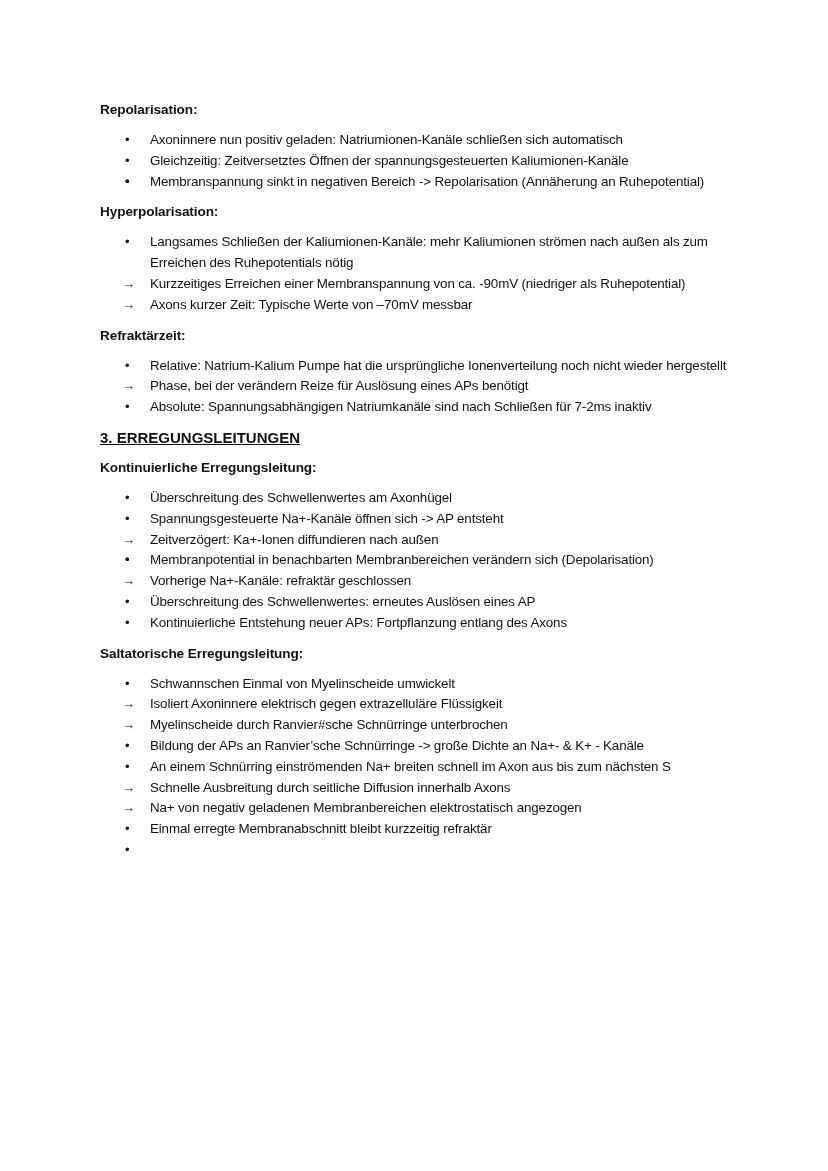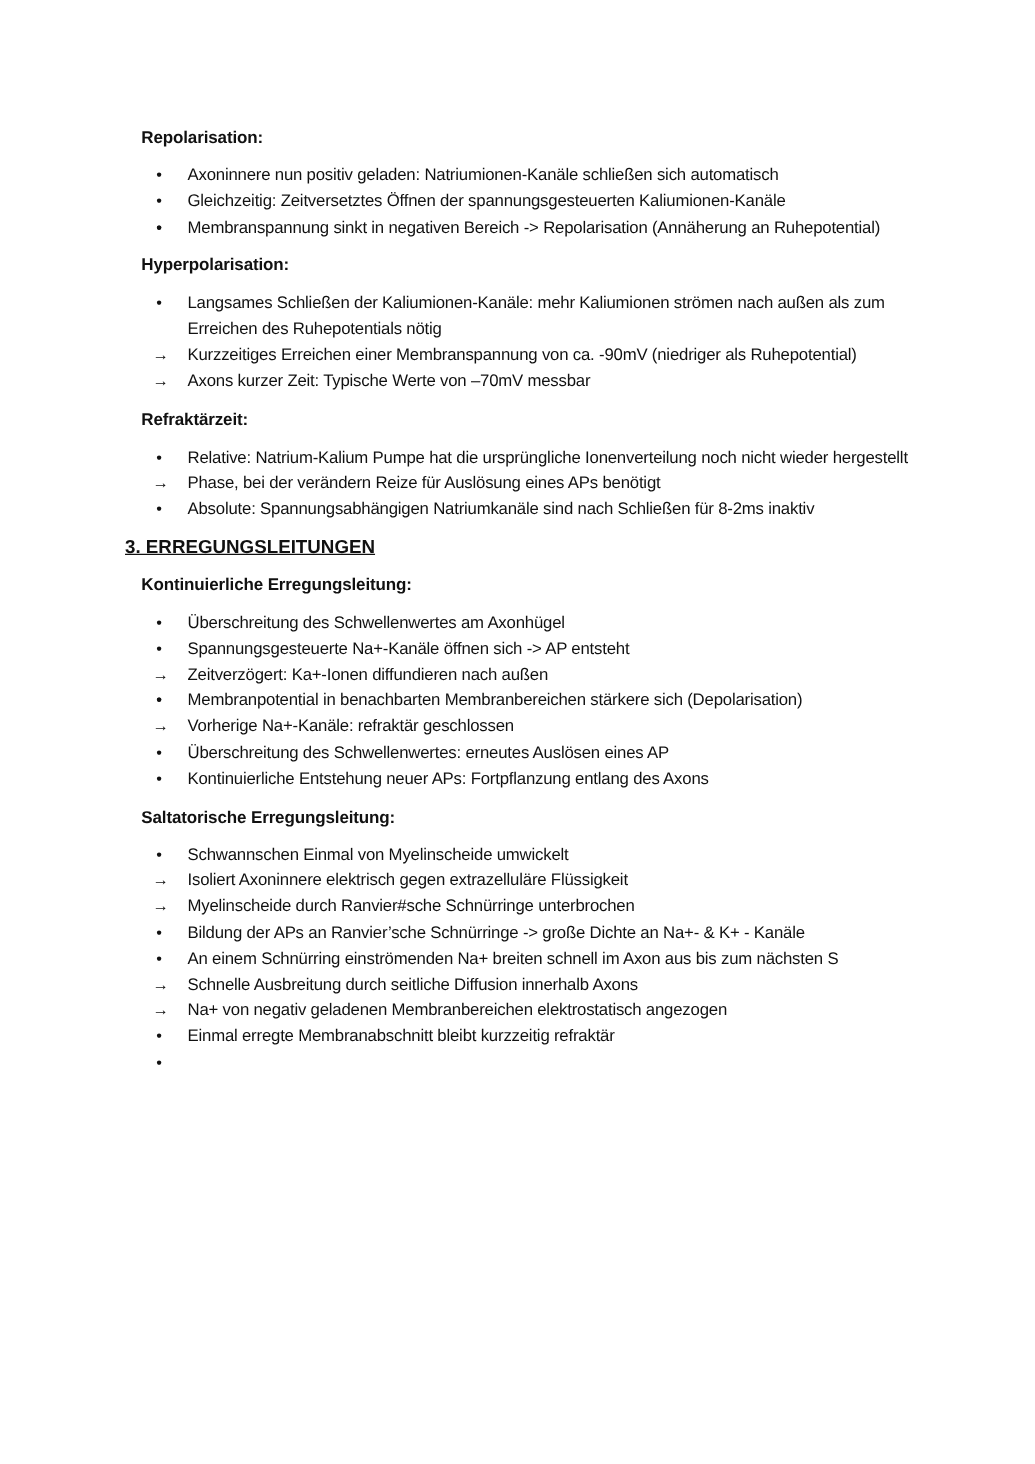--- a/index.html
+++ b/index.html
@@ -19,21 +19,21 @@
     .page {
       position: absolute;
       left: 100px;
       top: 100px;
       width: 640px;
     }
     .heading {
       font-weight: bold;
       font-size: 13.6px;
       line-height: 20px;
-      margin: 0 0 10px 13px;
+      margin: 0 0 10px 0;
       letter-spacing: -0.1px;
     }
     .section-title {
       font-weight: bold;
       text-decoration: underline;
       font-size: 15px;
       line-height: 20px;
       margin: 0 0 10px 0;
     }
     ul.items {
@@ -87,34 +87,34 @@
       <li><span class="marker arrow">→</span><span>Kurzzeitiges Erreichen einer Membranspannung von ca. -90mV (niedriger als Ruhepotential)</span></li>
       <li><span class="marker arrow">→</span><span>Axons kurzer Zeit: Typische Werte von –70mV messbar</span></li>
     </ul>
   </div>
 
   <div class="sec">
     <div class="heading">Refraktärzeit:</div>
     <ul class="items">
       <li><span class="marker bullet">•</span><span>Relative: Natrium-Kalium Pumpe hat die ursprüngliche Ionenverteilung noch nicht wieder hergestellt</span></li>
       <li><span class="marker arrow">→</span><span>Phase, bei der verändern Reize für Auslösung eines APs benötigt</span></li>
-      <li><span class="marker bullet">•</span><span>Absolute: Spannungsabhängigen Natriumkanäle sind nach Schließen für 8-2ms inaktiv</span></li>
+      <li><span class="marker bullet">•</span><span>Absolute: Spannungsabhängigen Natriumkanäle sind nach Schließen für 7-2ms inaktiv</span></li>
     </ul>
   </div>
 
   <div class="section-title">3. ERREGUNGSLEITUNGEN</div>
 
   <div class="sec">
     <div class="heading">Kontinuierliche Erregungsleitung:</div>
     <ul class="items">
       <li><span class="marker bullet">•</span><span>Überschreitung des Schwellenwertes am Axonhügel</span></li>
       <li><span class="marker bullet">•</span><span>Spannungsgesteuerte Na+-Kanäle öffnen sich -&gt; AP entsteht</span></li>
       <li><span class="marker arrow">→</span><span>Zeitverzögert: Ka+-Ionen diffundieren nach außen</span></li>
       <li><span class="marker bullet">•</span></li>
-      <li><span class="marker bullet">•</span><span>Membranpotential in benachbarten Membranbereichen stärkere sich (Depolarisation)</span></li>
+      <li><span class="marker bullet">•</span><span>Membranpotential in benachbarten Membranbereichen verändern sich (Depolarisation)</span></li>
       <li><span class="marker arrow">→</span><span>Vorherige Na+-Kanäle: refraktär geschlossen</span></li>
       <li><span class="marker bullet">•</span><span>Überschreitung des Schwellenwertes: erneutes Auslösen eines AP</span></li>
       <li><span class="marker bullet">•</span><span>Kontinuierliche Entstehung neuer APs: Fortpflanzung entlang des Axons</span></li>
     </ul>
   </div>
 
   <div class="sec">
     <div class="heading">Saltatorische Erregungsleitung:</div>
     <ul class="items">
       <li><span class="marker bullet">•</span><span>Schwannschen Einmal von Myelinscheide umwickelt</span></li>

